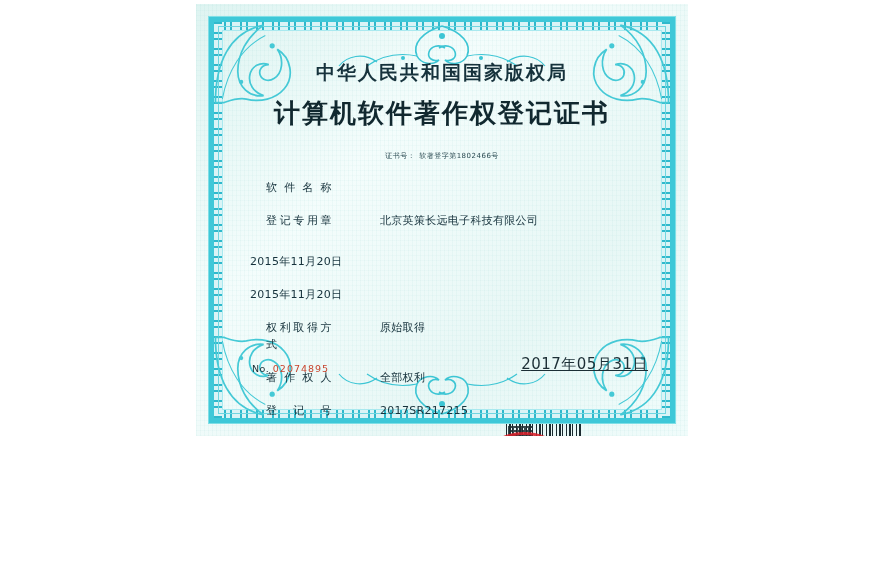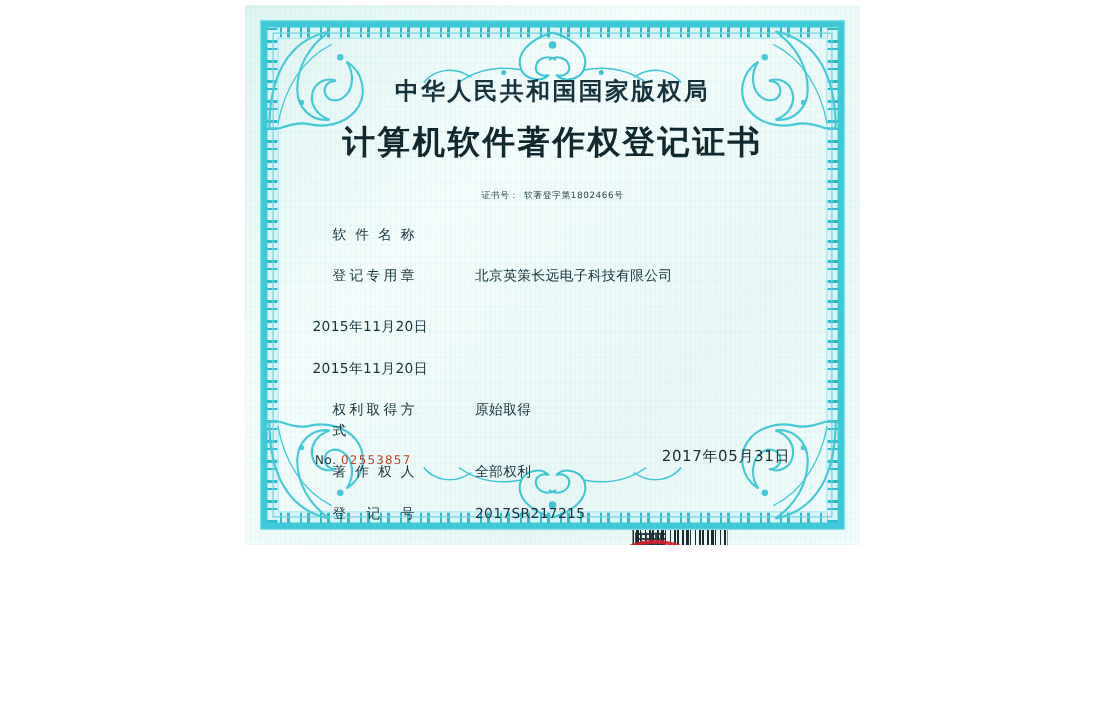--- a/index.html
+++ b/index.html
@@ -296,25 +296,26 @@
     position: absolute;
     left: 56px;
     bottom: 62px;
     font-size: 9.5px;
     color: #1c2f36;
     letter-spacing: 0.5px;
   }
   .footer-no .num { color: #c8432c; letter-spacing: 1px; }
   .footer-date {
     position: absolute;
-    right: 56px;
+    right: 40px;
     bottom: 62px;
-    font-size: 12px;
+    font-size: 15px;
     color: #1c2f36;
     letter-spacing: 0.5px;
+    text-decoration: underline;
   }
 </style>
 </head>
 <body>
 
 <div id="certificate">
 
   <div class="paper-wash"></div>
 
   <div class="greek-key horiz gk-top"></div>
@@ -456,17 +457,17 @@
     </div>
     <div class="star"></div>
     <div class="bottom-lines">
       <div>计算机软件著作权</div>
       <div>登记专用章</div>
     </div>
   </div>
 
   <div class="footer-no">
     <span>No.</span>
-    <span class="num">02553857</span>
+    <span class="num">02074895</span>
   </div>
   <div class="footer-date">2017年05月31日</div>
 
 </div>
 
 </body></html>

